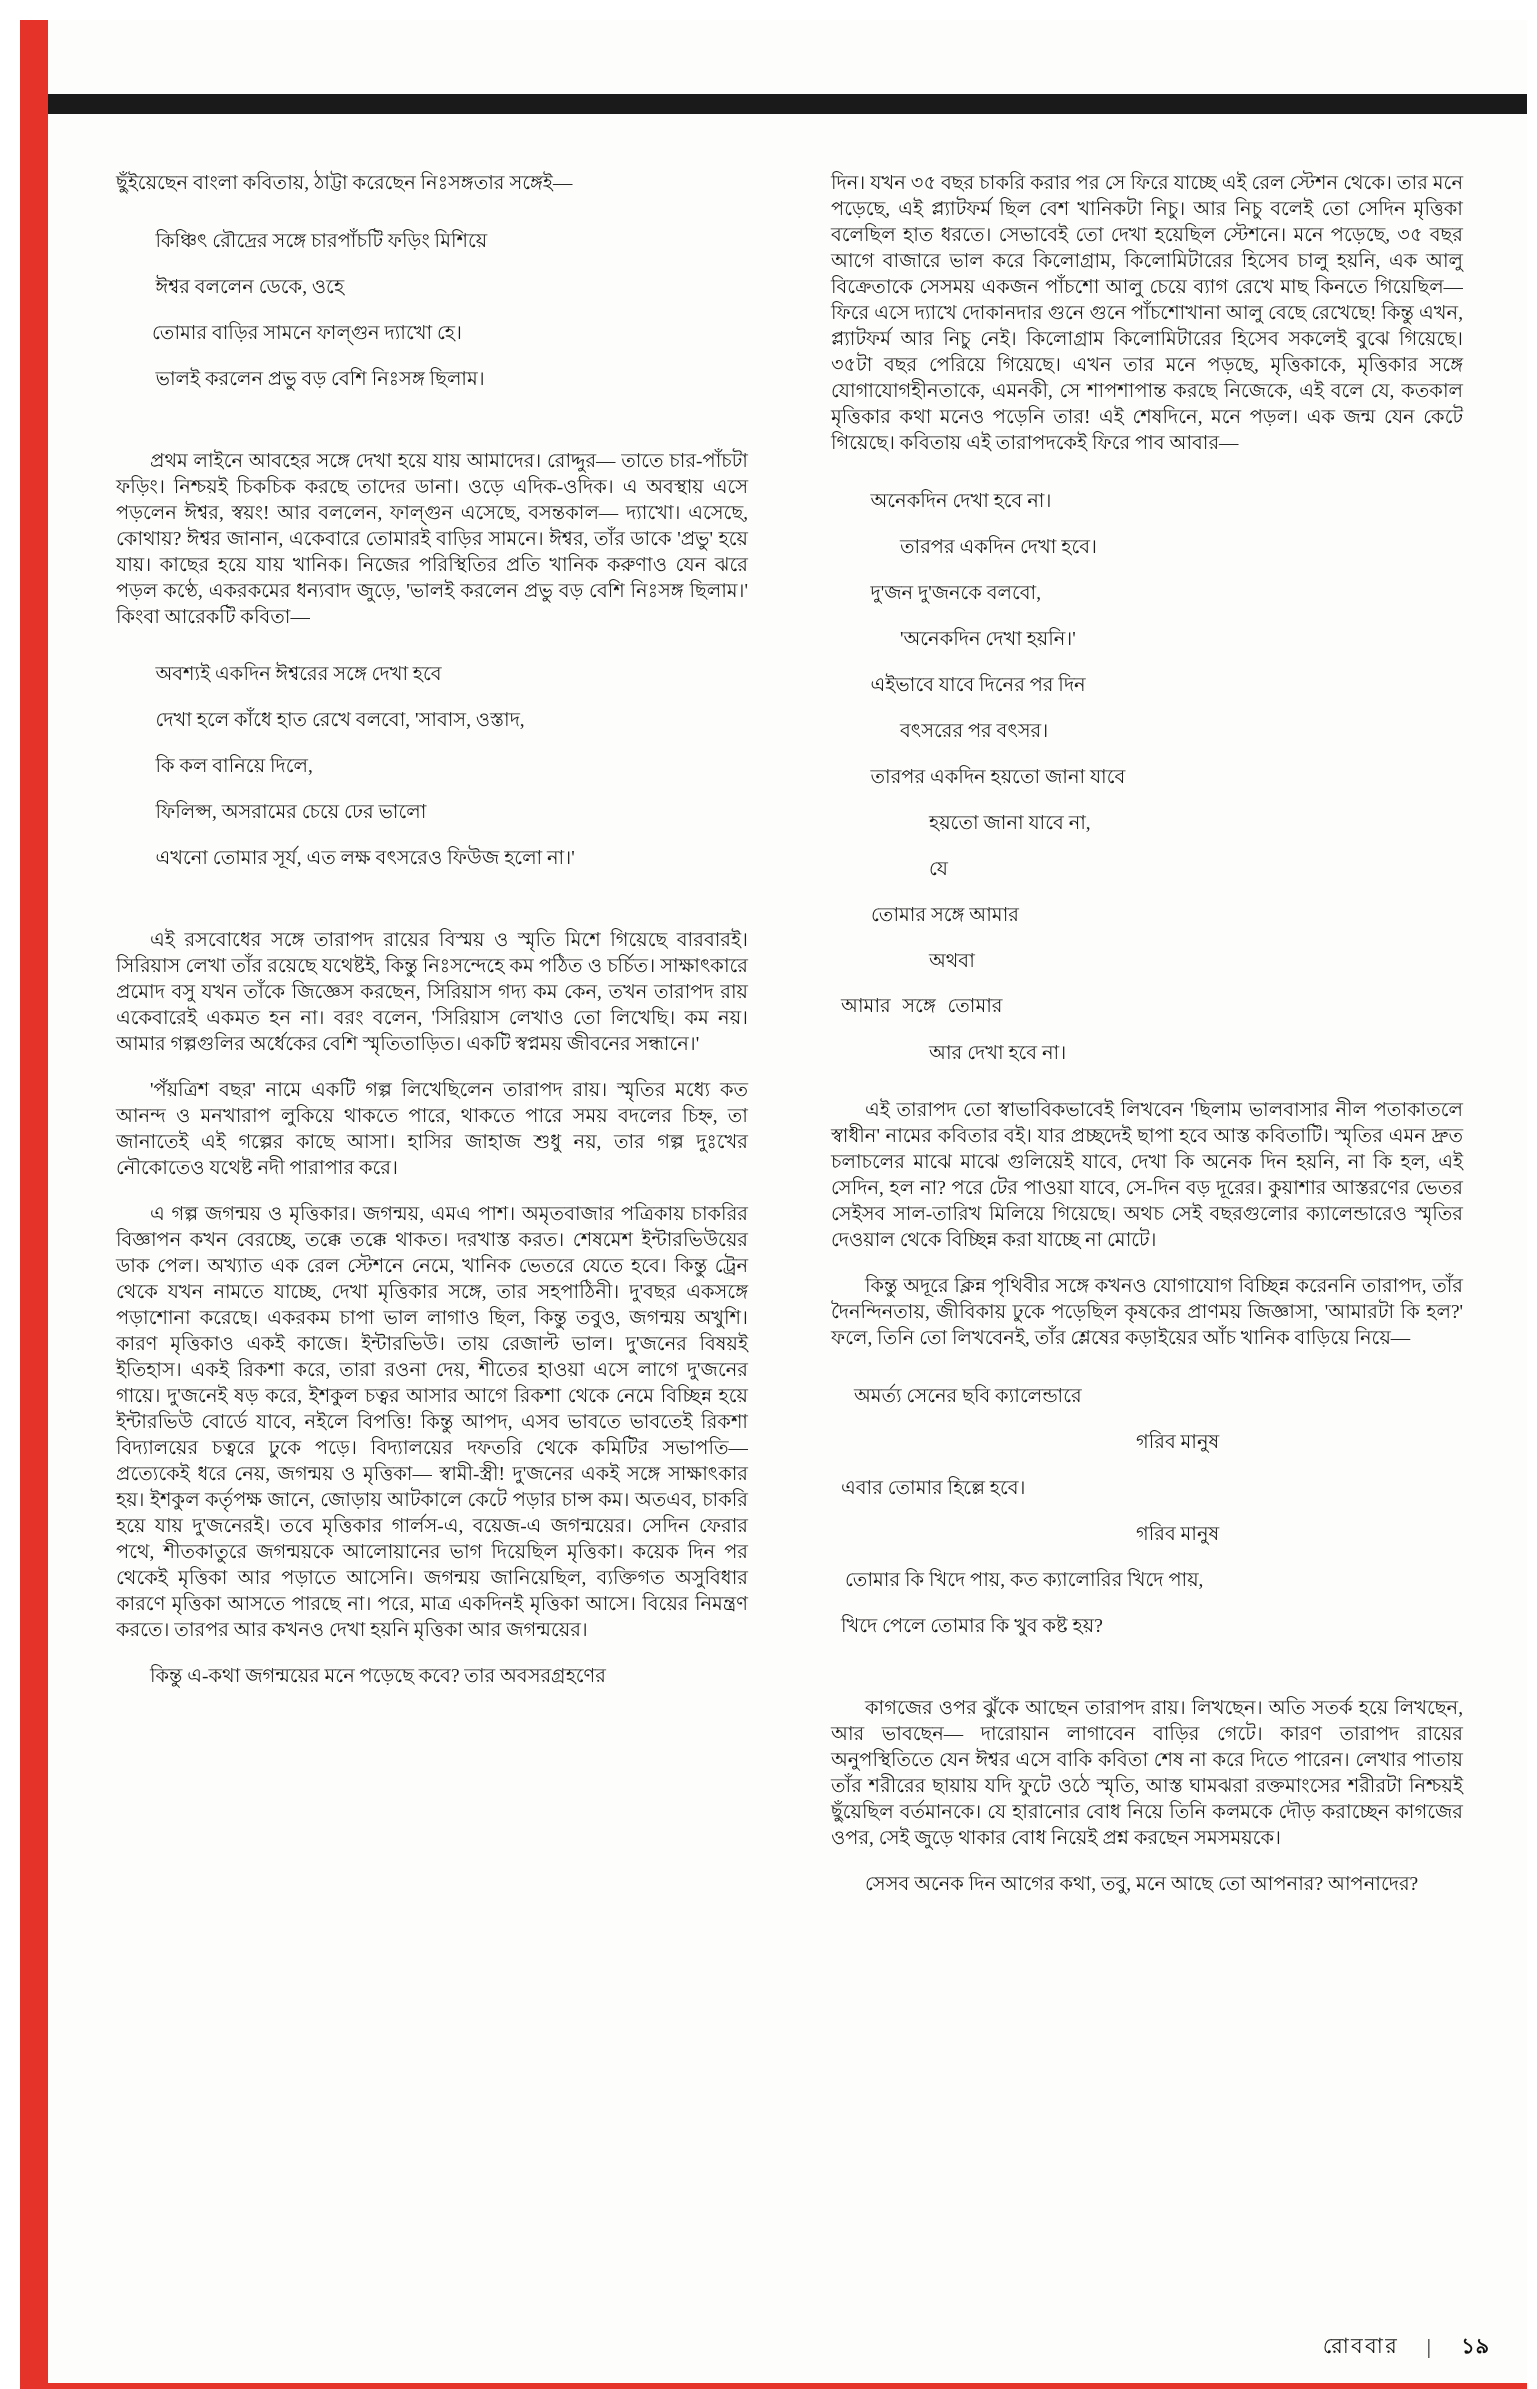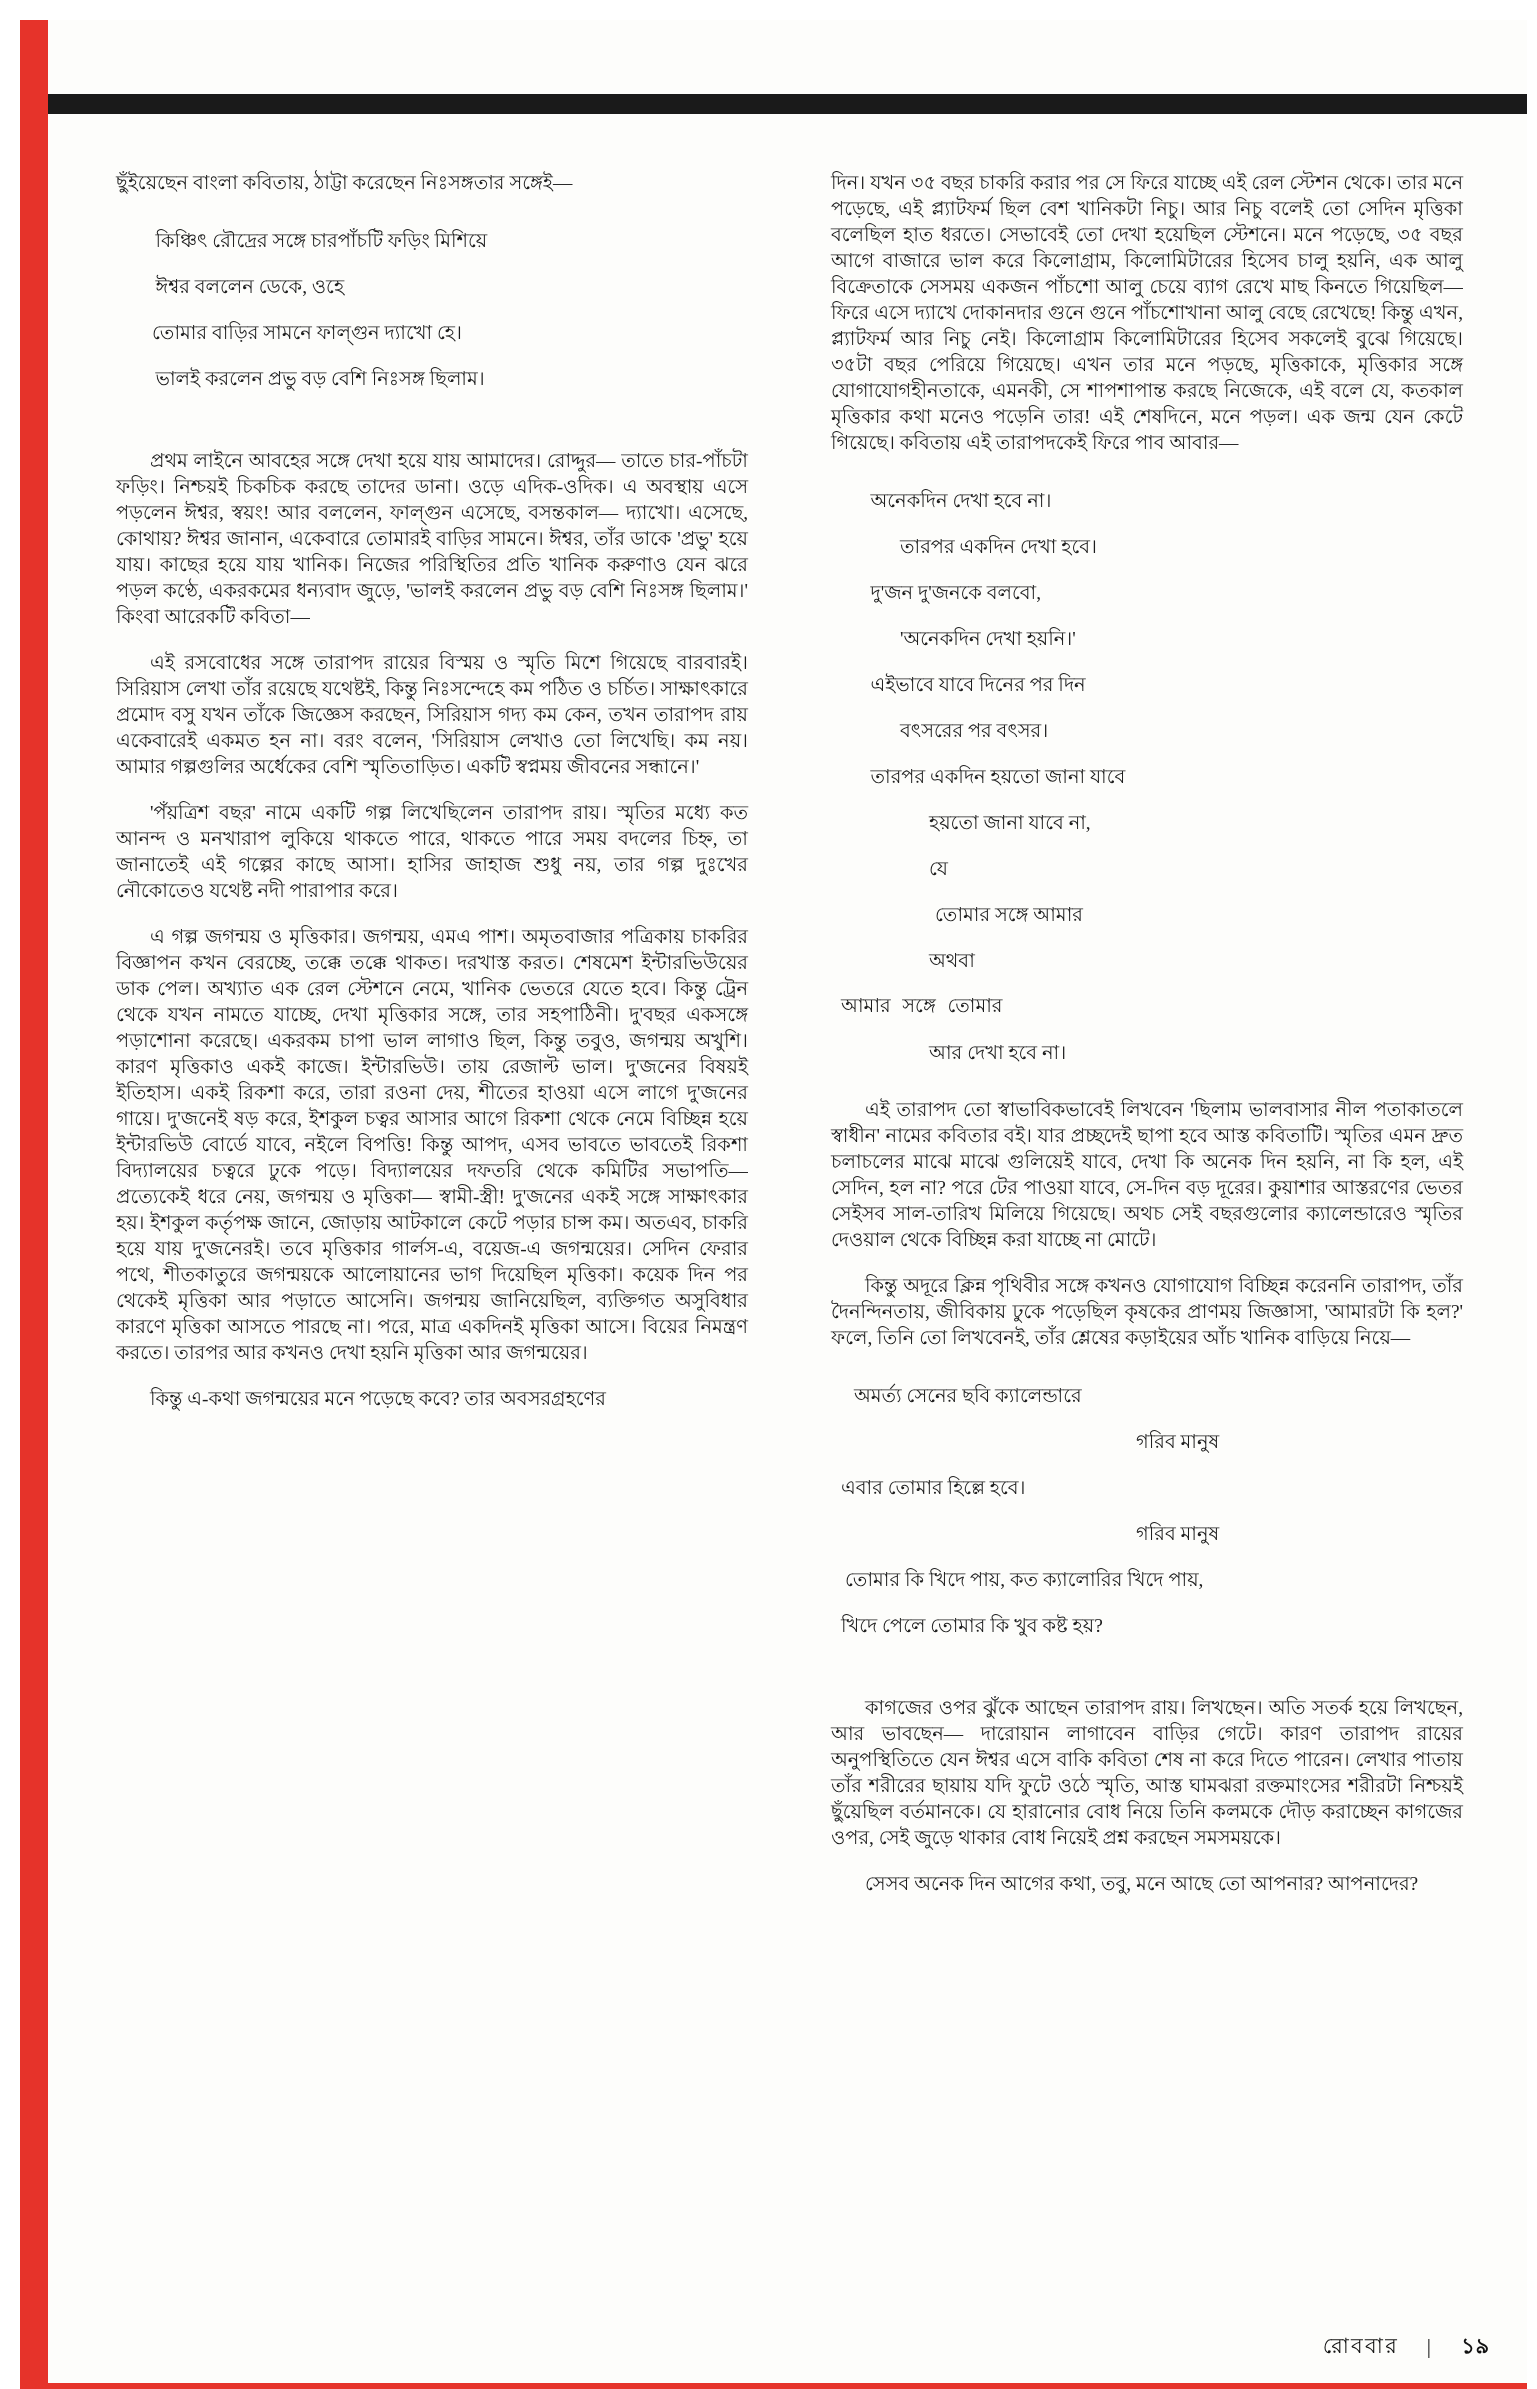--- a/index.html
+++ b/index.html
@@ -81,38 +81,45 @@
   <div class="content">
     <div class="column" id="col-left">
         <p class="para">ছুঁইয়েছেন বাংলা কবিতায়, ঠাট্টা করেছেন নিঃসঙ্গতার সঙ্গেই—</p>
         <div class="verse gap-after">
           <div class="vline" style="margin-left: 29.5px;">কিঞ্চিৎ রৌদ্রের সঙ্গে চারপাঁচটি ফড়িং মিশিয়ে</div>
           <div class="vline" style="margin-left: 29.5px;">ঈশ্বর বললেন ডেকে, ওহে</div>
           <div class="vline" style="margin-left: 26px;">তোমার বাড়ির সামনে ফাল্গুন দ্যাখো হে।</div>
           <div class="vline" style="margin-left: 29.5px;">ভালই করলেন প্রভু বড় বেশি নিঃসঙ্গ ছিলাম।</div>
         </div>
         <p class="para ind">প্রথম লাইনে আবহের সঙ্গে দেখা হয়ে যায় আমাদের। রোদ্দুর— তাতে চার-পাঁচটা ফড়িং। নিশ্চয়ই চিকচিক করছে তাদের ডানা। ওড়ে এদিক-ওদিক। এ অবস্থায় এসে পড়লেন ঈশ্বর, স্বয়ং! আর বললেন, ফাল্গুন এসেছে, বসন্তকাল— দ্যাখো। এসেছে, কোথায়? ঈশ্বর জানান, একেবারে তোমারই বাড়ির সামনে। ঈশ্বর, তাঁর ডাকে 'প্রভু' হয়ে যায়। কাছের হয়ে যায় খানিক। নিজের পরিস্থিতির প্রতি খানিক করুণাও যেন ঝরে পড়ল কণ্ঠে, একরকমের ধন্যবাদ জুড়ে, 'ভালই করলেন প্রভু বড় বেশি নিঃসঙ্গ ছিলাম।' কিংবা আরেকটি কবিতা—</p>
+        <div class="verse gap-after">
+          <div class="vline" style="margin-left: 29.5px;">অবশ্যই একদিন ঈশ্বরের সঙ্গে দেখা হবে</div>
+          <div class="vline" style="margin-left: 29.5px;">দেখা হলে কাঁধে হাত রেখে বলবো, 'সাবাস, ওস্তাদ,</div>
+          <div class="vline" style="margin-left: 29.5px;">কি কল বানিয়ে দিলে,</div>
+          <div class="vline" style="margin-left: 29.5px;">ফিলিপ্স, অসরামের চেয়ে ঢের ভালো</div>
+          <div class="vline" style="margin-left: 29.5px;">এখনো তোমার সূর্য, এত লক্ষ বৎসরেও ফিউজ হলো না।'</div>
+        </div>
         <p class="para ind">এই রসবোধের সঙ্গে তারাপদ রায়ের বিস্ময় ও স্মৃতি মিশে গিয়েছে বারবারই। সিরিয়াস লেখা তাঁর রয়েছে যথেষ্টই, কিন্তু নিঃসন্দেহে কম পঠিত ও চর্চিত। সাক্ষাৎকারে প্রমোদ বসু যখন তাঁকে জিজ্ঞেস করছেন, সিরিয়াস গদ্য কম কেন, তখন তারাপদ রায় একেবারেই একমত হন না। বরং বলেন, 'সিরিয়াস লেখাও তো লিখেছি। কম নয়। আমার গল্পগুলির অর্ধেকের বেশি স্মৃতিতাড়িত। একটি স্বপ্নময় জীবনের সন্ধানে।'</p>
         <p class="para ind">'পঁয়ত্রিশ বছর' নামে একটি গল্প লিখেছিলেন তারাপদ রায়। স্মৃতির মধ্যে কত আনন্দ ও মনখারাপ লুকিয়ে থাকতে পারে, থাকতে পারে সময় বদলের চিহ্ন, তা জানাতেই এই গল্পের কাছে আসা। হাসির জাহাজ শুধু নয়, তার গল্প দুঃখের নৌকোতেও যথেষ্ট নদী পারাপার করে।</p>
         <p class="para ind">এ গল্প জগন্ময় ও মৃত্তিকার। জগন্ময়, এমএ পাশ। অমৃতবাজার পত্রিকায় চাকরির বিজ্ঞাপন কখন বেরচ্ছে, তক্কে তক্কে থাকত। দরখাস্ত করত। শেষমেশ ইন্টারভিউয়ের ডাক পেল। অখ্যাত এক রেল স্টেশনে নেমে, খানিক ভেতরে যেতে হবে। কিন্তু ট্রেন থেকে যখন নামতে যাচ্ছে, দেখা মৃত্তিকার সঙ্গে, তার সহপাঠিনী। দু'বছর একসঙ্গে পড়াশোনা করেছে। একরকম চাপা ভাল লাগাও ছিল, কিন্তু তবুও, জগন্ময় অখুশি। কারণ মৃত্তিকাও একই কাজে। ইন্টারভিউ। তায় রেজাল্ট ভাল। দু'জনের বিষয়ই ইতিহাস। একই রিকশা করে, তারা রওনা দেয়, শীতের হাওয়া এসে লাগে দু'জনের গায়ে। দু'জনেই ষড় করে, ইশকুল চত্বর আসার আগে রিকশা থেকে নেমে বিচ্ছিন্ন হয়ে ইন্টারভিউ বোর্ডে যাবে, নইলে বিপত্তি! কিন্তু আপদ, এসব ভাবতে ভাবতেই রিকশা বিদ্যালয়ের চত্বরে ঢুকে পড়ে। বিদ্যালয়ের দফতরি থেকে কমিটির সভাপতি— প্রত্যেকেই ধরে নেয়, জগন্ময় ও মৃত্তিকা— স্বামী-স্ত্রী! দু'জনের একই সঙ্গে সাক্ষাৎকার হয়। ইশকুল কর্তৃপক্ষ জানে, জোড়ায় আটকালে কেটে পড়ার চান্স কম। অতএব, চাকরি হয়ে যায় দু'জনেরই। তবে মৃত্তিকার গার্লস-এ, বয়েজ-এ জগন্ময়ের। সেদিন ফেরার পথে, শীতকাতুরে জগন্ময়কে আলোয়ানের ভাগ দিয়েছিল মৃত্তিকা। কয়েক দিন পর থেকেই মৃত্তিকা আর পড়াতে আসেনি। জগন্ময় জানিয়েছিল, ব্যক্তিগত অসুবিধার কারণে মৃত্তিকা আসতে পারছে না। পরে, মাত্র একদিনই মৃত্তিকা আসে। বিয়ের নিমন্ত্রণ করতে। তারপর আর কখনও দেখা হয়নি মৃত্তিকা আর জগন্ময়ের।</p>
         <p class="para ind">কিন্তু এ-কথা জগন্ময়ের মনে পড়েছে কবে? তার অবসরগ্রহণের</p>
       </div>
     <div class="column" id="col-right">
         <p class="para">দিন। যখন ৩৫ বছর চাকরি করার পর সে ফিরে যাচ্ছে এই রেল স্টেশন থেকে। তার মনে পড়েছে, এই প্ল্যাটফর্ম ছিল বেশ খানিকটা নিচু। আর নিচু বলেই তো সেদিন মৃত্তিকা বলেছিল হাত ধরতে। সেভাবেই তো দেখা হয়েছিল স্টেশনে। মনে পড়েছে, ৩৫ বছর আগে বাজারে ভাল করে কিলোগ্রাম, কিলোমিটারের হিসেব চালু হয়নি, এক আলু বিক্রেতাকে সেসময় একজন পাঁচশো আলু চেয়ে ব্যাগ রেখে মাছ কিনতে গিয়েছিল— ফিরে এসে দ্যাখে দোকানদার গুনে গুনে পাঁচশোখানা আলু বেছে রেখেছে! কিন্তু এখন, প্ল্যাটফর্ম আর নিচু নেই। কিলোগ্রাম কিলোমিটারের হিসেব সকলেই বুঝে গিয়েছে। ৩৫টা বছর পেরিয়ে গিয়েছে। এখন তার মনে পড়ছে, মৃত্তিকাকে, মৃত্তিকার সঙ্গে যোগাযোগহীনতাকে, এমনকী, সে শাপশাপান্ত করছে নিজেকে, এই বলে যে, কতকাল মৃত্তিকার কথা মনেও পড়েনি তার! এই শেষদিনে, মনে পড়ল। এক জন্ম যেন কেটে গিয়েছে। কবিতায় এই তারাপদকেই ফিরে পাব আবার—</p>
         <div class="verse">
           <div class="vline" style="margin-left: 29.5px;">অনেকদিন দেখা হবে না।</div>
           <div class="vline" style="margin-left: 59px;">তারপর একদিন দেখা হবে।</div>
           <div class="vline" style="margin-left: 29.5px;">দু'জন দু'জনকে বলবো,</div>
           <div class="vline" style="margin-left: 59px;">'অনেকদিন দেখা হয়নি।'</div>
           <div class="vline" style="margin-left: 29.5px;">এইভাবে যাবে দিনের পর দিন</div>
           <div class="vline" style="margin-left: 59px;">বৎসরের পর বৎসর।</div>
           <div class="vline" style="margin-left: 29.5px;">তারপর একদিন হয়তো জানা যাবে</div>
           <div class="vline" style="margin-left: 88px;">হয়তো জানা যাবে না,</div>
           <div class="vline" style="margin-left: 88px;">যে</div>
-          <div class="vline" style="margin-left: 94px;">তোমার সঙ্গে আমার</div>
+          <div class="vline" style="margin-left: 30px;">তোমার সঙ্গে আমার</div>
           <div class="vline" style="margin-left: 88px;">অথবা</div>
           <div class="vline" style=" font-family: Liberation Mono, monospace;">আমার সঙ্গে তোমার</div>
           <div class="vline" style="margin-left: 88px;">আর দেখা হবে না।</div>
         </div>
         <p class="para ind">এই তারাপদ তো স্বাভাবিকভাবেই লিখবেন 'ছিলাম ভালবাসার নীল পতাকাতলে স্বাধীন' নামের কবিতার বই। যার প্রচ্ছদেই ছাপা হবে আস্ত কবিতাটি। স্মৃতির এমন দ্রুত চলাচলের মাঝে মাঝে গুলিয়েই যাবে, দেখা কি অনেক দিন হয়নি, না কি হল, এই সেদিন, হল না? পরে টের পাওয়া যাবে, সে-দিন বড় দূরের। কুয়াশার আস্তরণের ভেতর সেইসব সাল-তারিখ মিলিয়ে গিয়েছে। অথচ সেই বছরগুলোর ক্যালেন্ডারেও স্মৃতির দেওয়াল থেকে বিচ্ছিন্ন করা যাচ্ছে না মোটে।</p>
         <p class="para ind">কিন্তু অদূরে ক্লিন্ন পৃথিবীর সঙ্গে কখনও যোগাযোগ বিচ্ছিন্ন করেননি তারাপদ, তাঁর দৈনন্দিনতায়, জীবিকায় ঢুকে পড়েছিল কৃষকের প্রাণময় জিজ্ঞাসা, 'আমারটা কি হল?' ফলে, তিনি তো লিখবেনই, তাঁর শ্লেষের কড়াইয়ের আঁচ খানিক বাড়িয়ে নিয়ে—</p>
         <div class="verse gap-after">
           <div class="vline" style="margin-left: 13px;">অমর্ত্য সেনের ছবি ক্যালেন্ডারে</div>
           <div class="vline" style="margin-left: 295px;">গরিব মানুষ</div>
           <div class="vline" style="margin-left: 0px;">এবার তোমার হিল্লে হবে।</div>

